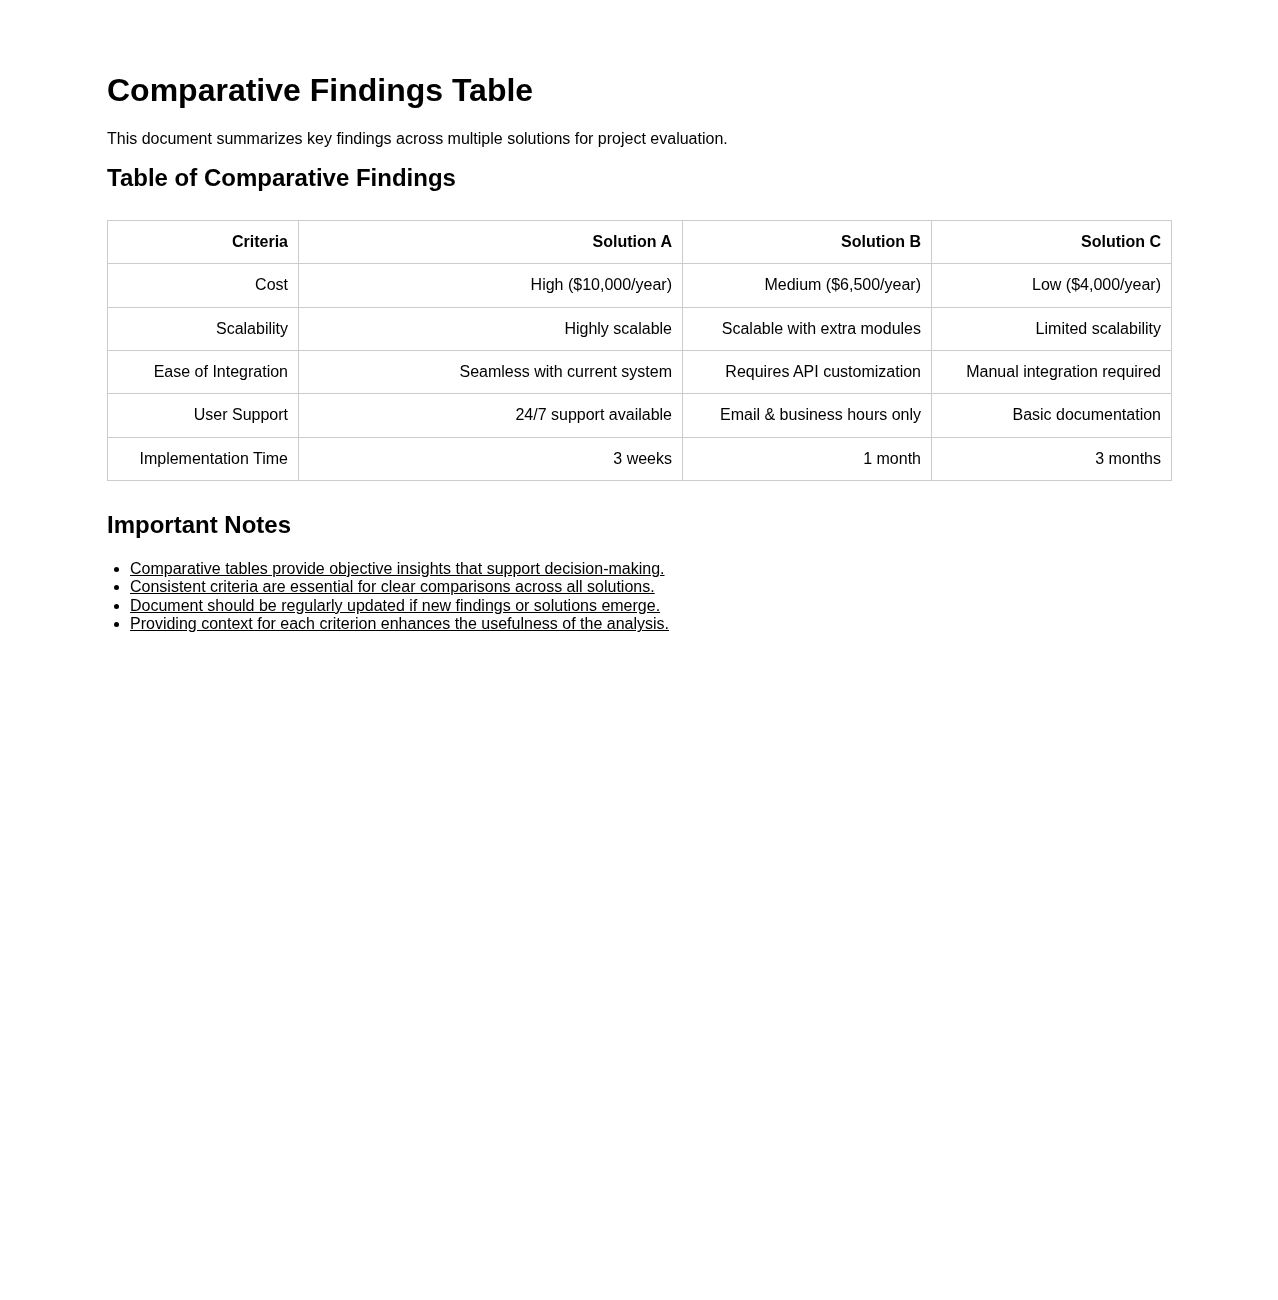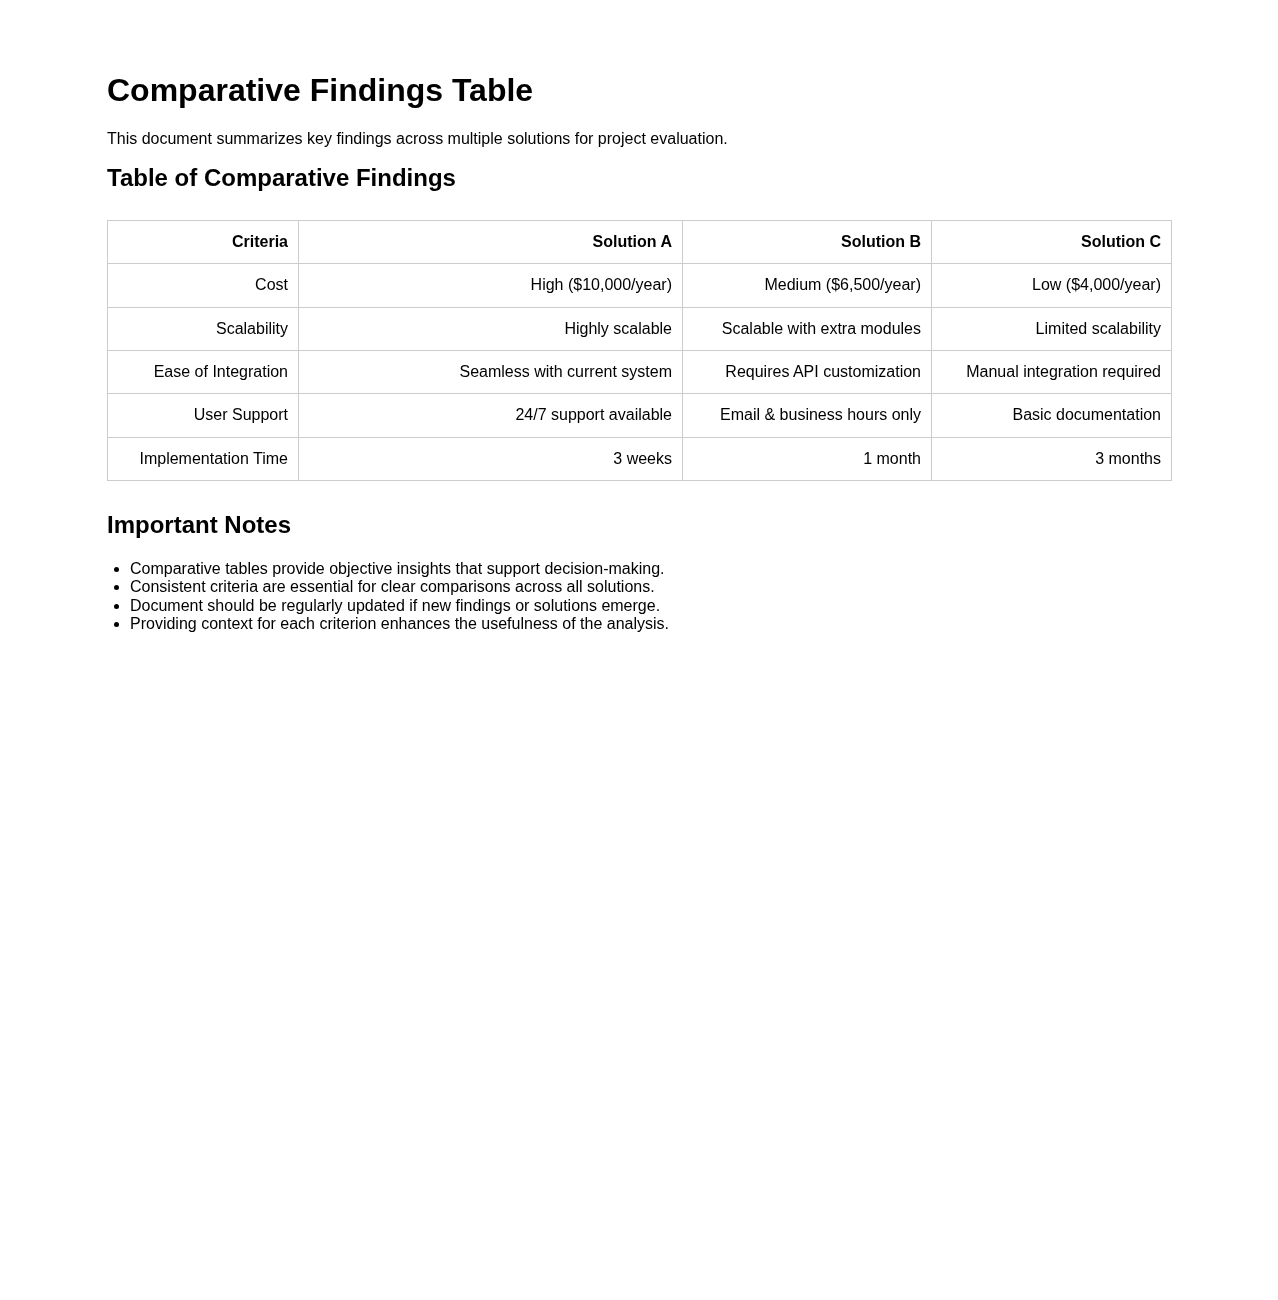--- a/index.html
+++ b/index.html
@@ -60,20 +60,21 @@
     line-height: 1.15;
     overflow: hidden;
     white-space: nowrap;
   }
   table.findings th {
     font-weight: bold;
   }
   ul.notes-list {
     margin: 0;
     padding: 0 0 0 23px;
+    text-decoration: underline;
   }
   ul.notes-list li {
     font-size: 16px;
     line-height: 1.16;
   }
 </style>
 </head>
 <body>
 
 <div class="page">

